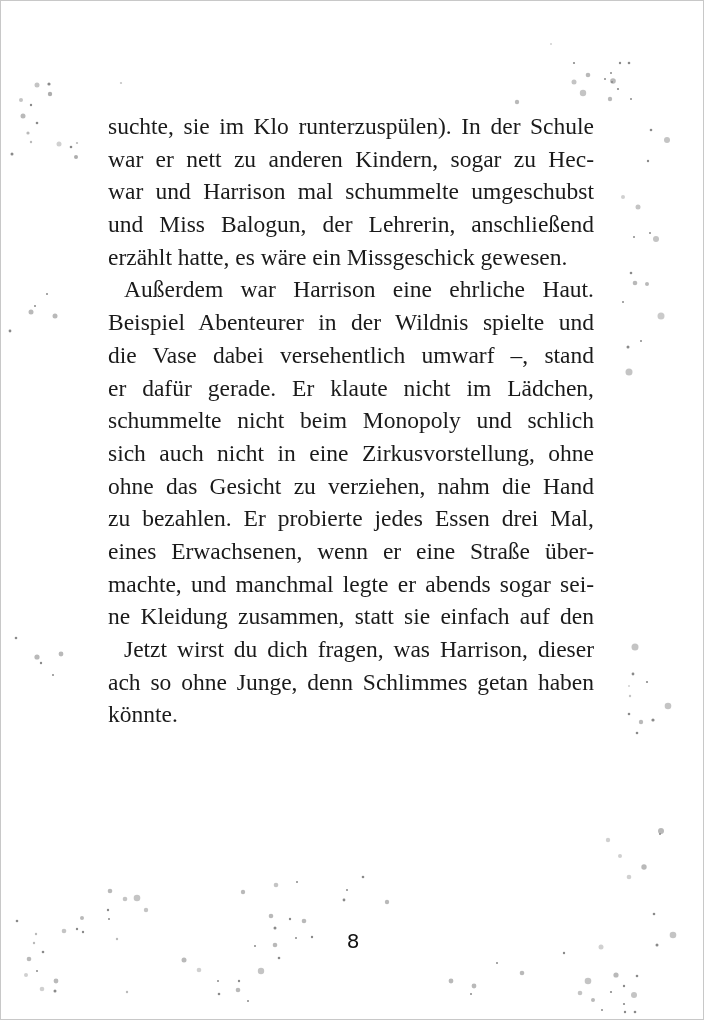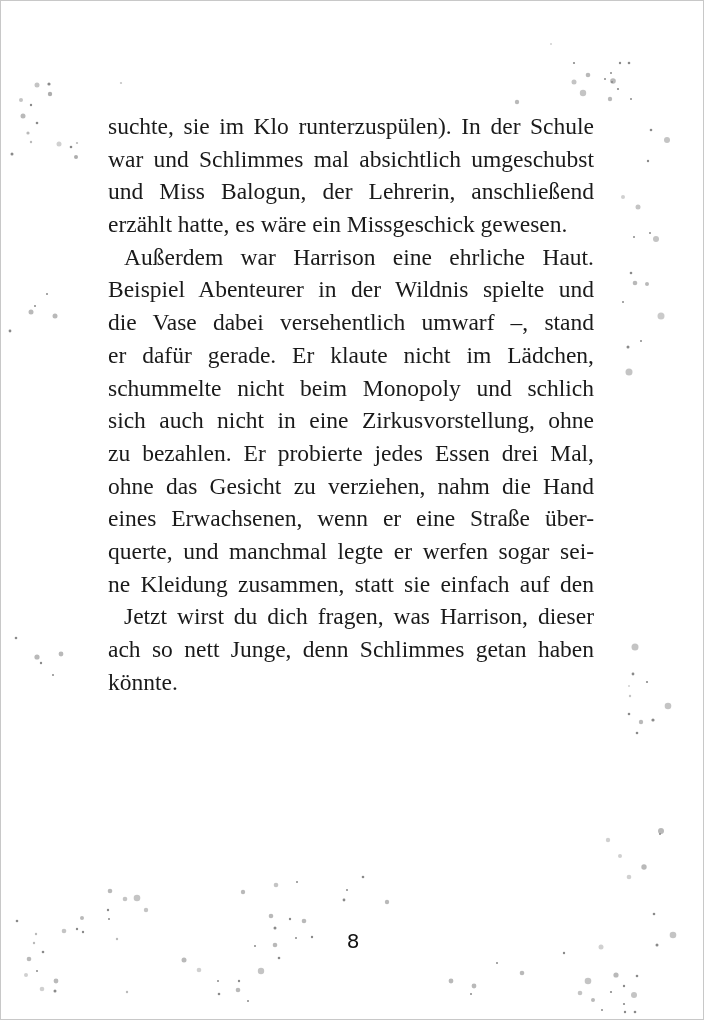--- a/index.html
+++ b/index.html
@@ -174,38 +174,39 @@
       <circle cx="623" cy="1003" r="1.1"></circle>
         <circle cx="601" cy="1009" r="1"></circle>
         <circle cx="624" cy="1011" r="1.2"></circle>
         <circle cx="634" cy="1011" r="1.3"></circle>
     </g>
   </svg>
 
   <div class="text-block">
     <div>
       <span class="line">suchte, sie im Klo runterzuspülen). In der Schule</span>
-      <span class="line">war und Schlimmes mal absichtlich umgeschubst</span>
+      <span class="line">war er nett zu anderen Kindern, sogar zu Hec-</span>
+      <span class="line">war und Harrison mal schummelte umgeschubst</span>
       <span class="line">und Miss Balogun, der Lehrerin, anschließend</span>
       <span class="line last">erzählt hatte, es wäre ein Missgeschick gewesen.</span>
     </div>
     <div>
       <span class="line indent">Außerdem war Harrison eine ehrliche Haut.</span>
       <span class="line">Beispiel Abenteurer in der Wildnis spielte und</span>
       <span class="line">die Vase dabei versehentlich umwarf –, stand</span>
       <span class="line">er dafür gerade. Er klaute nicht im Lädchen,</span>
       <span class="line">schummelte nicht beim Monopoly und schlich</span>
       <span class="line">sich auch nicht in eine Zirkusvorstellung, ohne</span>
+      <span class="line">ohne das Gesicht zu verziehen, nahm die Hand</span>
       <span class="line">zu bezahlen. Er probierte jedes Essen drei Mal,</span>
-      <span class="line">ohne das Gesicht zu verziehen, nahm die Hand</span>
       <span class="line">eines Erwachsenen, wenn er eine Straße über-</span>
-      <span class="line">querte, und manchmal legte er werfen sogar sei-</span>
+      <span class="line">machte, und manchmal legte er abends sogar sei-</span>
       <span class="line">ne Kleidung zusammen, statt sie einfach auf den</span>
     </div>
     <div>
       <span class="line indent">Jetzt wirst du dich fragen, was Harrison, dieser</span>
-      <span class="line">ach so nett Junge, denn Schlimmes getan haben</span>
+      <span class="line">ach so ohne Junge, denn Schlimmes getan haben</span>
       <span class="line last">könnte.</span>
     </div>
   </div>
 
   <div class="page-number">8</div>
 </div>
 
 </body></html>

